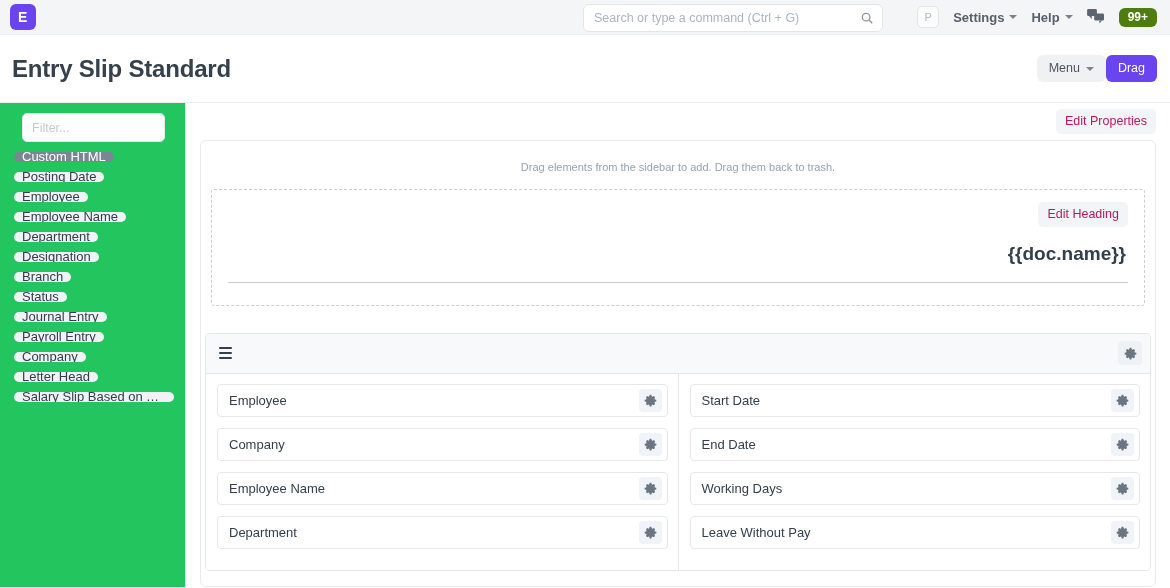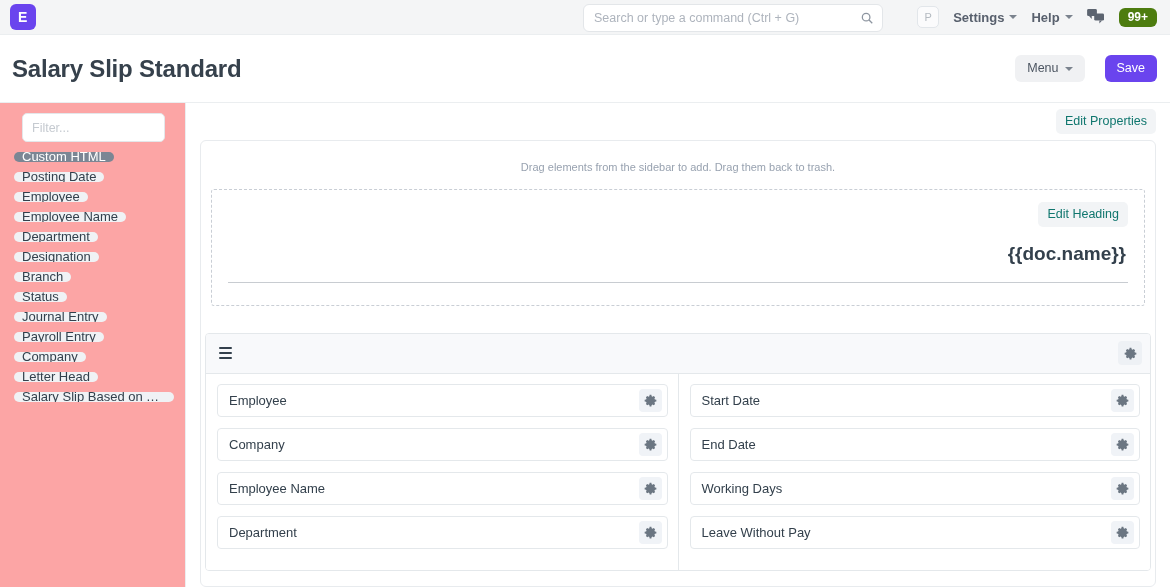--- a/index.html
+++ b/index.html
@@ -95,21 +95,21 @@
     padding: 0 13px 0 12px;
     border-bottom: 1px solid #ebeef0;
     background: #fff;
   }
   .page-title {
     font-size: 24px;
     font-weight: bold;
     color: #36414c;
     letter-spacing: -0.2px;
   }
-  .page-actions { margin-left: auto; display: flex; align-items: flex-start; gap: 20px; }
+  .page-actions { margin-left: auto; display: flex; align-items: flex-start; gap: 0; }
   .btn {
     font-size: 12.5px;
     border-radius: 6px;
     padding: 7px 12px;
     border: none;
     cursor: pointer;
     font-family: "Liberation Sans", sans-serif;
     line-height: 1;
   }
   .btn-default {
@@ -118,21 +118,21 @@
     display: flex; align-items: center; gap: 6px;
   }
   .btn-primary { background: #6a44ee; color: #fff; font-weight: normal; }
 
   
   .body-wrap { display: flex; height: calc(588px - 35px - 69px); }
 
   
   .sidebar {
     width: 185px;
-    background: #fca5a5;
+    background: #22c55e;
     flex-shrink: 0;
     padding-top: 10px;
     overflow: hidden;
   }
   .filter-wrap { padding: 0 12px 10px 22px; }
   .filter-input {
     width: 143px; height: 29px;
     border: 1px solid #e4e7ea;
     border-radius: 5px;
     padding: 0 9px;
@@ -178,21 +178,21 @@
     display: flex;
     align-items: center;
     justify-content: flex-end;
     padding-right: 14px;
   }
   .mini-btn {
     background: #f2f4f6;
     border: none;
     border-radius: 5px;
     font-size: 12.5px;
-    color: #0f766e;
+    color: #be185d;
     padding: 6px 9px;
     cursor: pointer;
     font-family: "Liberation Sans", sans-serif;
     line-height: 1;
   }
   .canvas {
     margin: 0 14px 0 14px;
     border: 1px solid #e8ebee;
     border-radius: 6px;
     flex: 1;
@@ -315,27 +315,27 @@
       <rect x="0" y="0" width="11" height="8" rx="1.6"></rect>
       <path d="M2.2 8 h3 v3.2 z"></path>
       <rect x="8" y="5" width="11" height="8" rx="1.6"></rect>
       <path d="M16.8 13 h-3 v3.2 z"></path>
     </svg>
     <div class="badge">99+</div>
   </div>
 </div>
 
 <div class="page-head">
-  <div class="page-title">Salary Slip Standard</div>
+  <div class="page-title">Entry Slip Standard</div>
   <div class="page-actions">
     <button class="btn btn-default">
       <span>Menu</span>
       <i class="caret"></i>
     </button>
-    <button class="btn btn-primary">Save</button>
+    <button class="btn btn-primary">Drag</button>
   </div>
 </div>
 
 <div class="body-wrap">
 
   <div class="sidebar">
     <div class="filter-wrap">
       <input class="filter-input" type="text" placeholder="Filter..." style="">
     </div>
     <div class="field-list" id="field-list">

